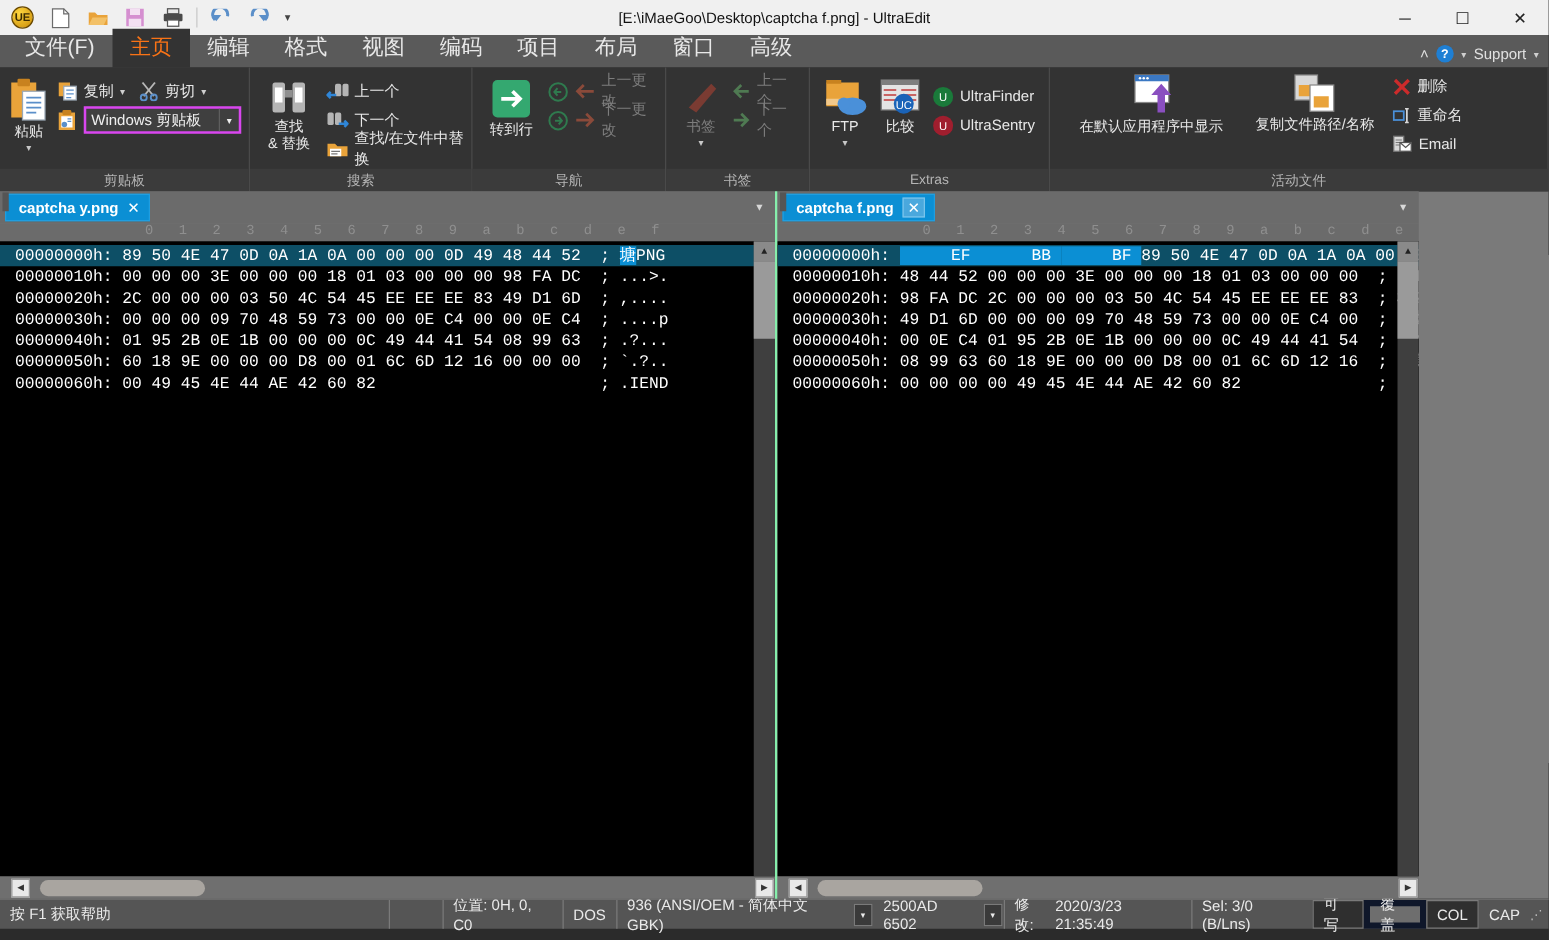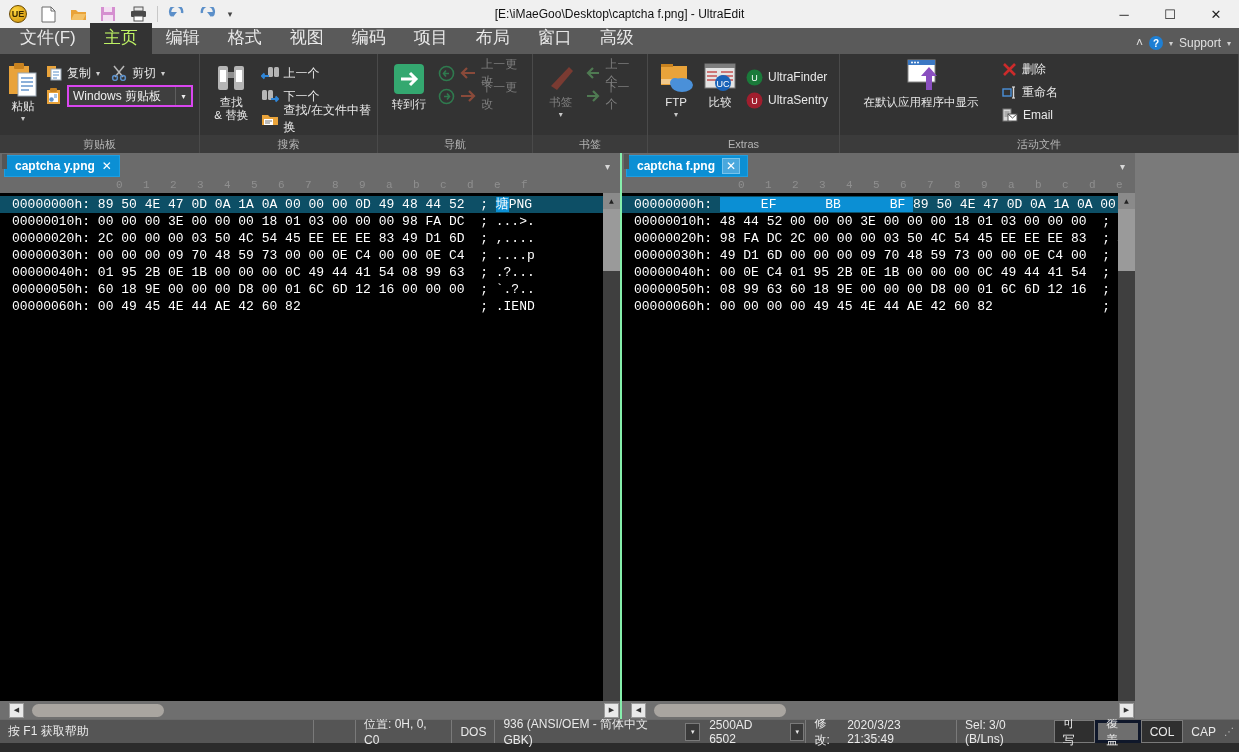--- a/index.html
+++ b/index.html
@@ -36,21 +36,21 @@
   }
   .qat-sep { width: 1px; height: 16px; background: #c8c8c8; margin: 0 3px; }
   
   .ribbon-tabs {
     height: 26px; background: #5a5a5a; display: flex; align-items: flex-end;
     position: relative; padding-left: 6px;
   }
   .rtab {
     padding: 4px 14px 5px; font-size: 17px; color: #e8e8e8; line-height: 1.3;
   }
-  .rtab.active { background: #333333; color: #bef264; }
+  .rtab.active { background: #333333; color: #f97316; }
   .rtab-right {
     margin-left: auto; display: flex; align-items: center; gap: 6px;
     padding-right: 8px; padding-bottom: 4px; font-size: 12px; color: #e0e0e0;
   }
   .help-circle {
     width: 14px; height: 14px; border-radius: 50%; background: #1e7fd4;
     color: #fff; font-size: 10px; font-weight: bold;
     display: flex; align-items: center; justify-content: center;
   }
   .tiny-caret { font-size: 8px; color: #cfcfcf; }
@@ -141,21 +141,21 @@
   }
   .pane-grip { position: absolute; left: 2px; top: 1px; width: 5px; height: 15px; background: #555; }
   
   .statusbar {
     height: 24px; background: #555555; display: flex; align-items: center;
     color: #eaeaea; font-size: 12px; border-top: 1px solid #6a6a6a;
   }
   .sb { padding: 0 8px; height: 100%; display: flex; align-items: center; }
   .sb.div { border-left: 1px solid #7a7a7a; }
   .sb.boxed { background: #2f2f2f; border: 1px solid #7a7a7a; margin: 1px 0; }
-  .sb.boxedlt { background: #6e6e6e; border: 3px solid #0f172a; margin: 1px 0; }
+  .sb.boxedlt { background: #6e6e6e; border: 5px solid #0f172a; margin: 1px 0; }
   .sb-caret {
     width: 15px; background: #3a3a3a; border: 1px solid #7a7a7a; height: 18px;
     display: flex; align-items: center; justify-content: center; font-size: 7px;
     margin: 0 1px;
   }
   .grip { margin-left: auto; padding-right: 4px; color: #bdbdbd; font-size: 10px; letter-spacing: 1px; }
 </style>
 </head>
 <body>
 
@@ -486,20 +486,29 @@
       <div class="bigbtn" style="width:150px;">
         <svg width="42" height="36" viewBox="0 0 42 36">
           <rect x="8" y="2" width="27" height="22" fill="#fff" stroke="#888"></rect>
           <rect x="8" y="2" width="27" height="5" fill="#3b78c3"></rect>
           <circle cx="12" cy="4.5" r="1" fill="#fff"></circle>
             <circle cx="15" cy="4.5" r="1" fill="#fff"></circle>
             <circle cx="18" cy="4.5" r="1" fill="#fff"></circle>
           <path d="M26 32V18h-5l8-9 8 9h-5v14z" fill="#8a4fc0"></path>
         </svg>
         <span class="lbl">在默认应用程序中显示</span>
+      </div>
+      <div class="bigbtn" style="width:112px;">
+        <svg width="40" height="34" viewBox="0 0 40 34">
+          <rect x="4" y="2" width="18" height="20" fill="#d8d8d8" stroke="#888"></rect>
+          <rect x="7" y="10" width="10" height="9" fill="#e9a33a"></rect>
+          <rect x="16" y="10" width="19" height="21" fill="#fff" stroke="#888"></rect>
+          <rect x="19" y="19" width="12" height="9" fill="#e9a33a"></rect>
+        </svg>
+        <span class="lbl">复制文件路径/名称</span>
       </div>
       <div class="stack" style="margin-left:6px;padding-top:2px;">
         <div class="smallrow">
           <span class="icn">
             <svg width="15" height="15" viewBox="0 0 15 15">
               <path d="M2 2l11 11 M13 2L2 13" stroke="#cc2b2b" stroke-width="2.6"></path>
             </svg>
           </span>
           <span>删除</span>
         </div>

